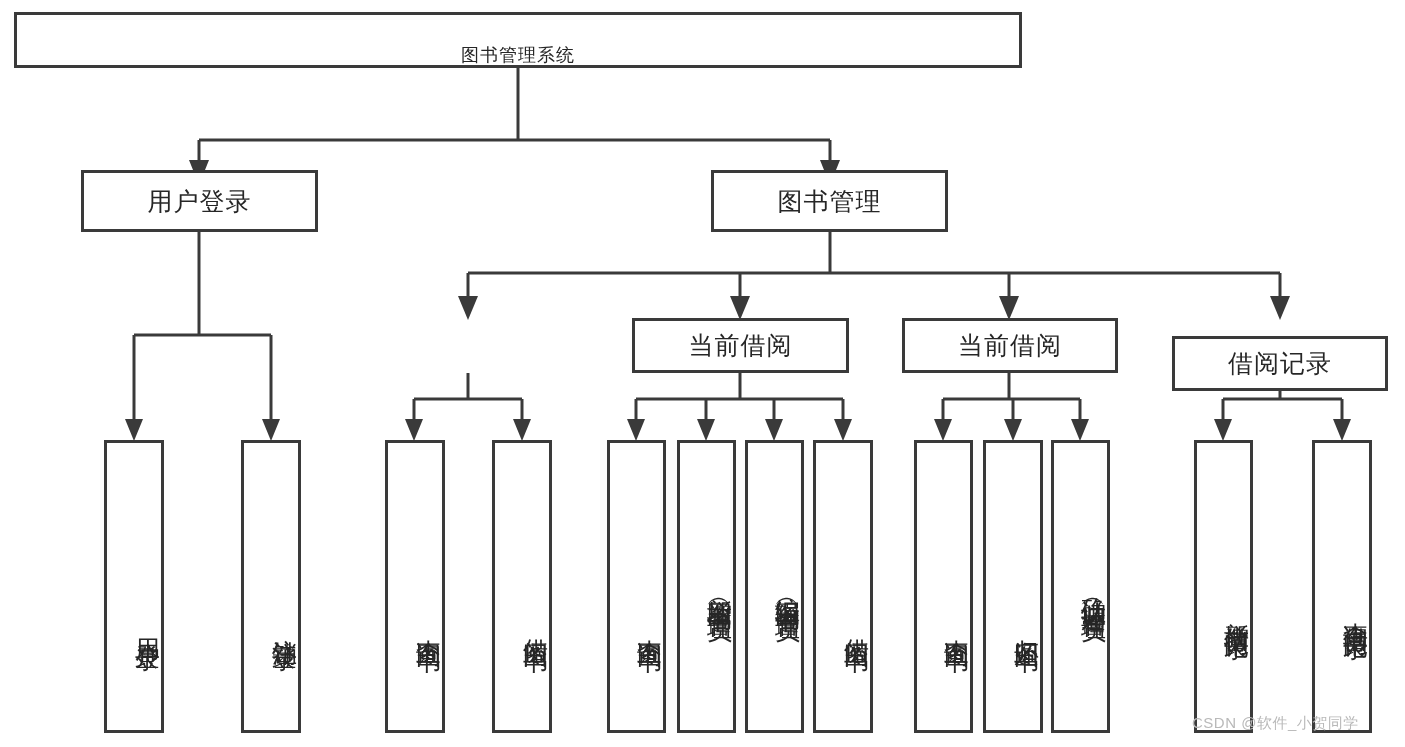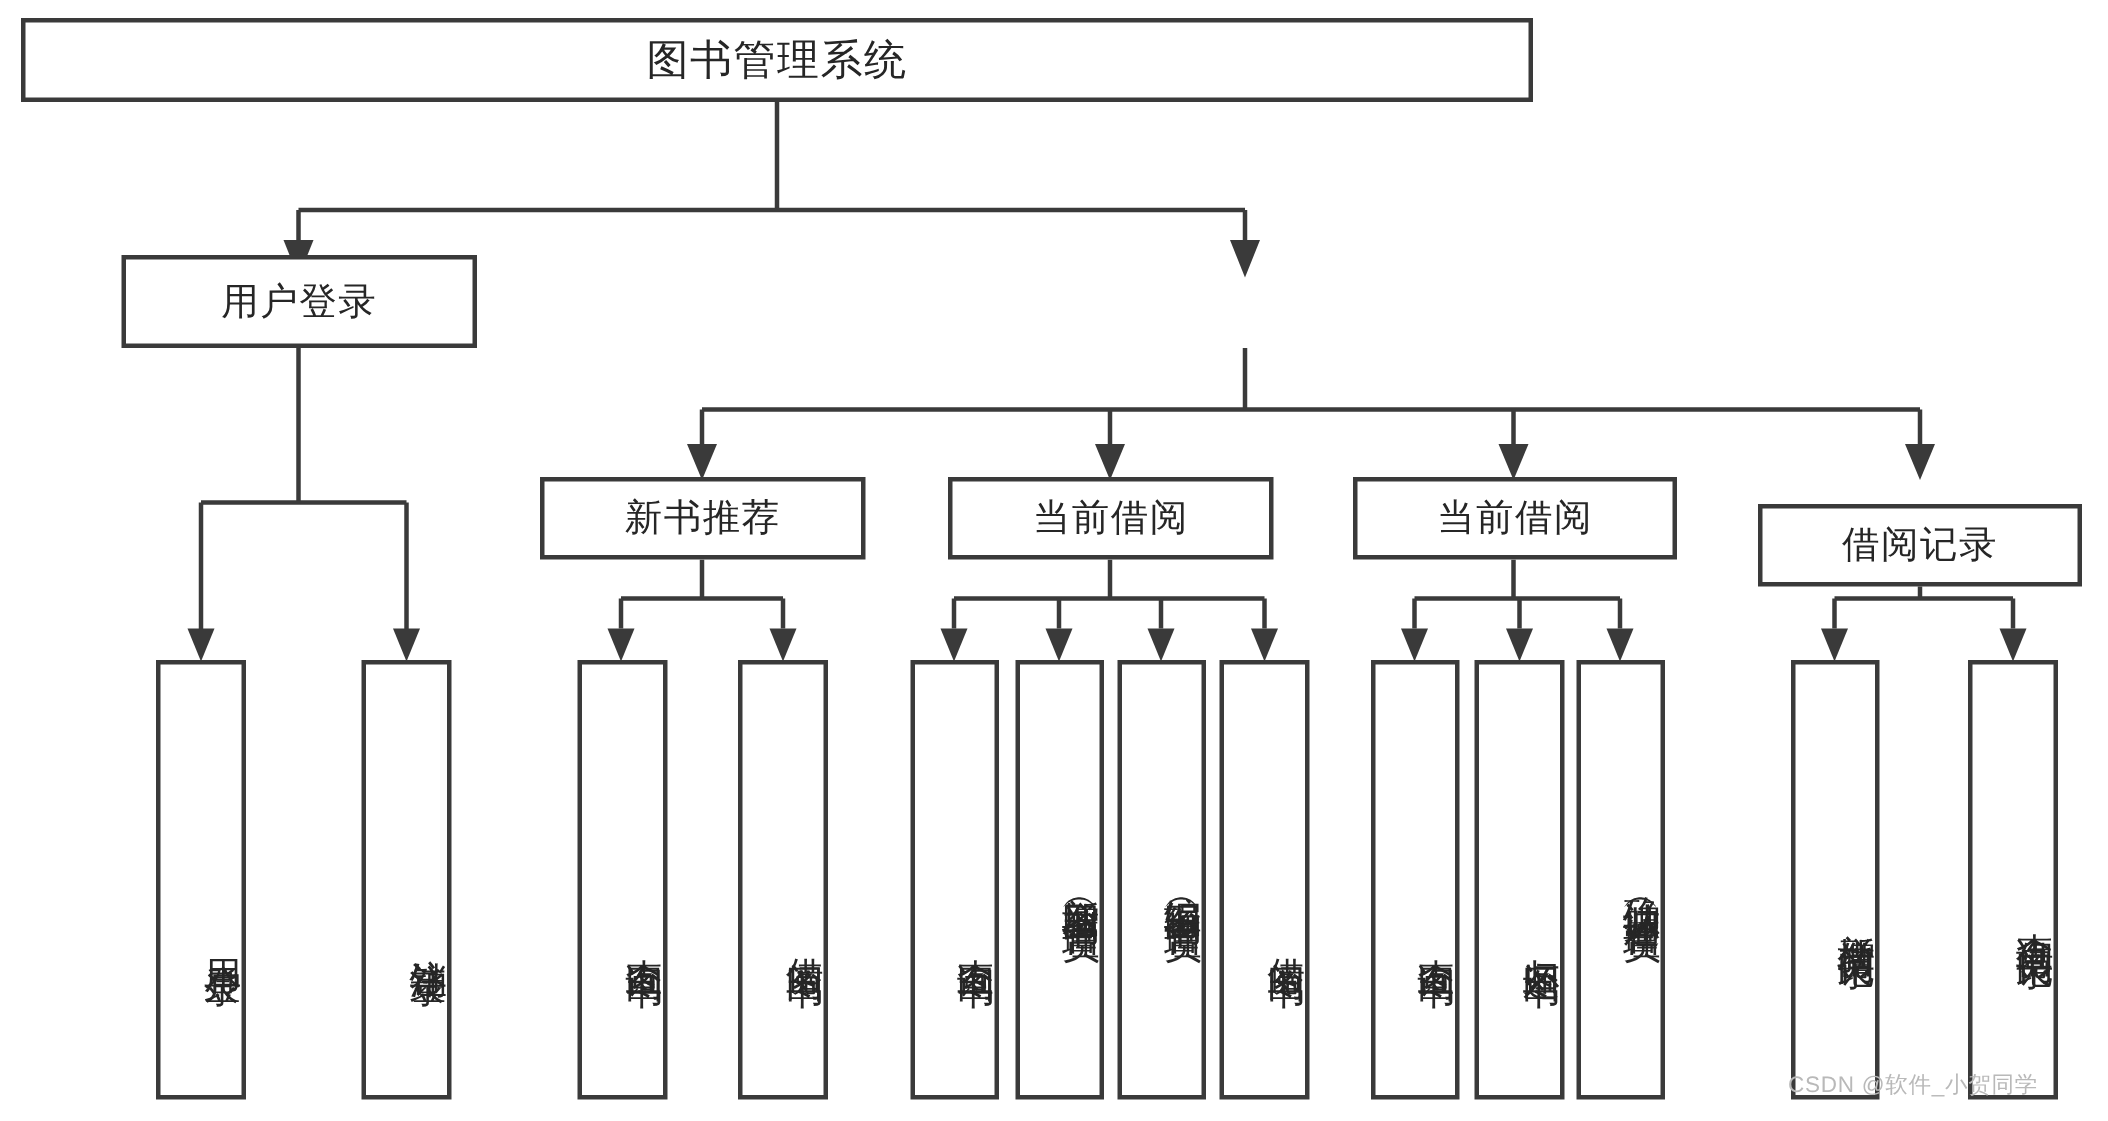--- a/index.html
+++ b/index.html
@@ -50,21 +50,22 @@
     padding-top: 14px;
   }
   .node.vert.pad-mid { padding-top: 76px; }
   .node.vert.pad-high { padding-top: 10px; }
   .node .lbl {
     display: block;
     white-space: pre;
     line-height: 1.05;
   }
   #title-node {
-    font-size: 28px;
+    font-size: 18px;
+    align-items: flex-end;
   }
   .watermark {
     position: absolute;
     font-size: 15px;
     color: #b9b9b9;
     white-space: nowrap;
     letter-spacing: 0.5px;
   }
 </style>
 </head>
@@ -147,24 +148,24 @@
     </g>
   </svg>
 
   <div class="node h" id="title-node" style="left:14px; top:12px; width:1008px; height:56px;">
     <span class="lbl">图书管理系统</span>
   </div>
 
   <div class="node h" style="left:81px; top:170px; width:237px; height:62px;">
     <span class="lbl">用户登录</span>
   </div>
-
-  <div class="node h" style="left:360px; top:318px; width:217px; height:55px;">
-    <span class="lbl">新书推荐</span>
-  </div>
+  <div class="node h" style="left:711px; top:170px; width:237px; height:62px;">
+    <span class="lbl">图书管理</span>
+  </div>
+
   <div class="node h" style="left:632px; top:318px; width:217px; height:55px;">
     <span class="lbl">当前借阅</span>
   </div>
   <div class="node h" style="left:902px; top:318px; width:216px; height:55px;">
     <span class="lbl">当前借阅</span>
   </div>
   <div class="node h" style="left:1172px; top:336px; width:216px; height:55px;">
     <span class="lbl">借阅记录</span>
   </div>
 

